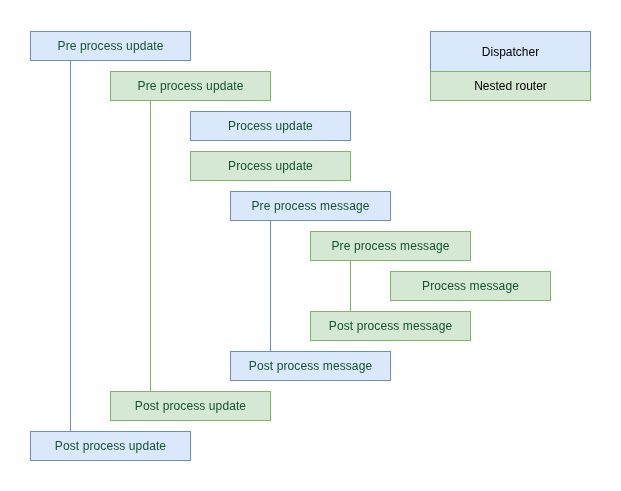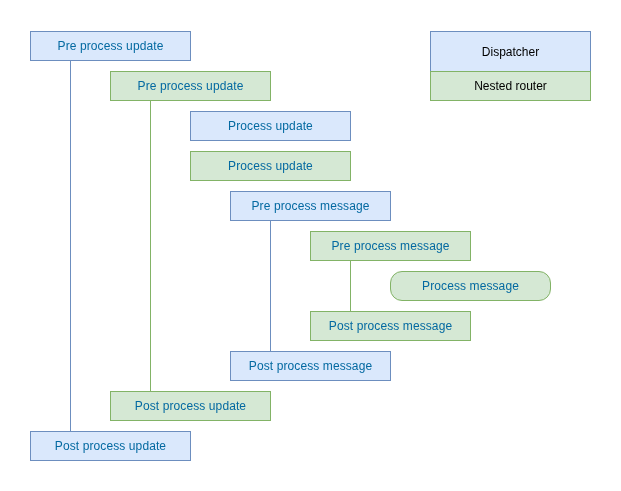--- a/index.html
+++ b/index.html
@@ -25,21 +25,21 @@
     box-sizing: border-box;
     width: 161px;
     height: 30px;
     border-width: 1px;
     border-style: solid;
     display: flex;
     align-items: center;
     justify-content: center;
     font-size: 12px;
     line-height: 1;
-    color: #0369a1;
+    color: #14532d;
     letter-spacing: 0.1px;
     white-space: nowrap;
     z-index: 2;
   }
   .node-box.kind-dispatcher {
     background: #dae8fc;
     border-color: #6c8ebf;
   }
   .node-box.kind-nested-router {
     background: #d5e8d4;
@@ -103,21 +103,21 @@
       </div>
       <div class="node-box kind-nested-router" style="left: 190px; top: 151px; width: 161px; height: 30px;">
         <span>Process update</span>
       </div>
       <div class="node-box kind-dispatcher" style="left: 230px; top: 191px; width: 161px; height: 30px;">
         <span>Pre process message</span>
       </div>
       <div class="node-box kind-nested-router" style="left: 310px; top: 231px; width: 161px; height: 30px;">
         <span>Pre process message</span>
       </div>
-      <div class="node-box kind-nested-router" style="left: 390px; top: 271px; width: 161px; height: 30px; border-radius: 12px;">
+      <div class="node-box kind-nested-router" style="left: 390px; top: 271px; width: 161px; height: 30px;">
         <span>Process message</span>
       </div>
       <div class="node-box kind-nested-router" style="left: 310px; top: 311px; width: 161px; height: 30px;">
         <span>Post process message</span>
       </div>
       <div class="node-box kind-dispatcher" style="left: 230px; top: 351px; width: 161px; height: 30px;">
         <span>Post process message</span>
       </div>
       <div class="node-box kind-nested-router" style="left: 110px; top: 391px; width: 161px; height: 30px;">
         <span>Post process update</span>

